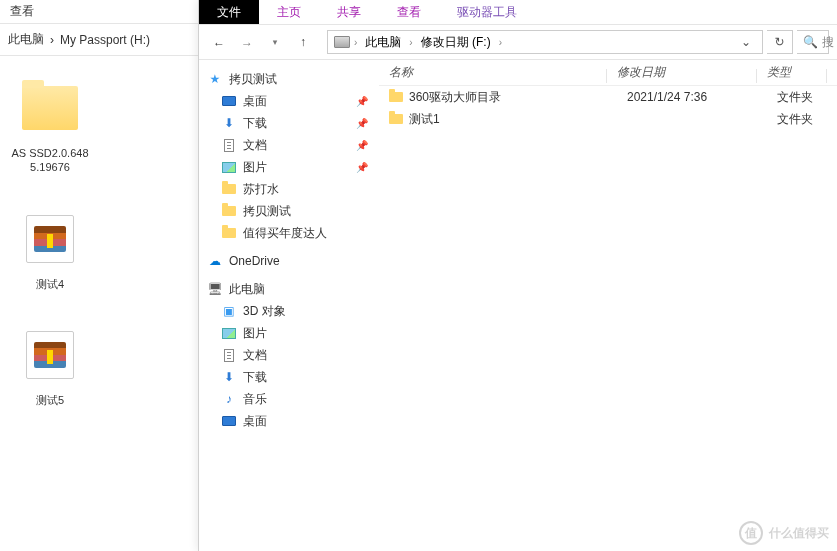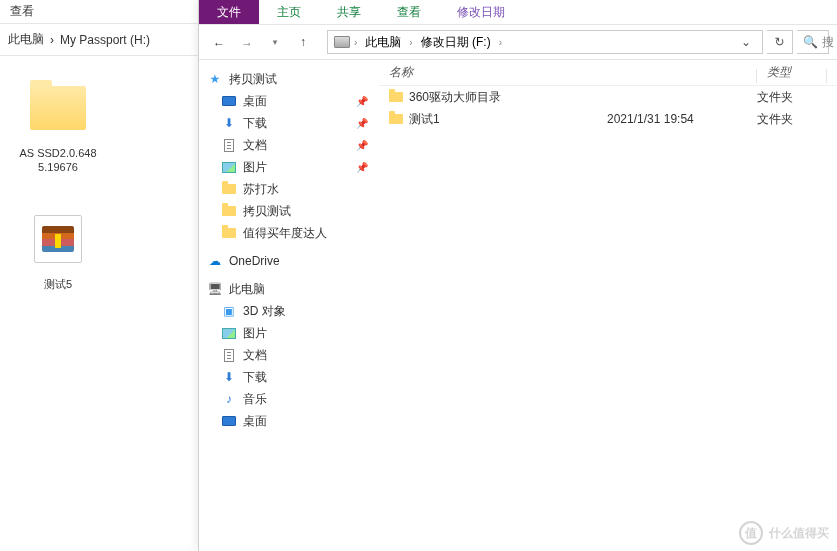--- a/index.html
+++ b/index.html
@@ -3,35 +3,35 @@
 <meta charset="utf-8">
 <style>
 * { margin: 0; padding: 0; box-sizing: border-box; font-family: "Microsoft YaHei", "Segoe UI", sans-serif; font-size: 12px; }
 body { width: 837px; height: 551px; overflow: hidden; background: #fff; position: relative; }
 
 
 .left-window { position: absolute; left: 0; top: 0; width: 200px; height: 551px; background: #fff; }
 .left-ribbon { height: 24px; display: flex; align-items: center; border-bottom: 1px solid #e5e5e5; padding-left: 10px; }
 .left-ribbon span { margin-right: 20px; color: #333; }
 .left-breadcrumb { height: 32px; display: flex; align-items: center; border-bottom: 1px solid #e5e5e5; padding-left: 8px; gap: 6px; color: #333; }
-.left-grid { padding: 20px 18px; display: flex; flex-wrap: wrap; gap: 32px; }
+.left-grid { padding: 20px 10px; display: flex; flex-wrap: wrap; gap: 32px; }
 .file-item { width: 80px; text-align: center; cursor: pointer; }
 .file-item .thumb { width: 64px; height: 64px; margin: 0 auto 6px; display: flex; align-items: center; justify-content: center; }
 .file-item .label { font-size: 11px; line-height: 1.3; color: #333; word-break: break-all; }
 .folder-icon-lg { width: 56px; height: 44px; background: linear-gradient(#ffe9a6, #ffd76a); border-radius: 2px 2px 2px 2px; position: relative; }
 .folder-icon-lg::before { content: ''; position: absolute; top: -6px; left: 0; width: 22px; height: 8px; background: #ffe9a6; border-radius: 2px 2px 0 0; }
 .rar-icon-lg { width: 48px; height: 48px; border: 1px solid #ccc; border-radius: 2px; background: #fff; display: flex; align-items: center; justify-content: center; }
 .rar-stack { width: 32px; height: 26px; background: linear-gradient(#8b4513 0 25%, #d2691e 25% 50%, #cd5c5c 50% 75%, #4682b4 75% 100%); border-radius: 2px; position: relative; }
 .rar-stack::after { content: ''; position: absolute; top: 8px; left: 13px; width: 6px; height: 14px; background: #ffd700; }
 
 
 .right-window { position: absolute; left: 198px; top: 0; width: 639px; height: 551px; background: #fff; border-left: 1px solid #d0d0d0; box-shadow: -2px 0 8px rgba(0,0,0,0.08); }
 .ribbon { height: 24px; display: flex; align-items: center; }
-.ribbon .tab-file { background: #701a75; color: #fff; padding: 4px 18px; height: 24px; display: flex; align-items: center; }
-.ribbon .tab { padding: 4px 18px; color: #15803d; cursor: pointer; }
+.ribbon .tab-file { background: #000000; color: #fff; padding: 4px 18px; height: 24px; display: flex; align-items: center; }
+.ribbon .tab { padding: 4px 18px; color: #a21caf; cursor: pointer; }
 .ribbon .tab.tool { color: #7a4fb5; }
 
 .nav-row { height: 36px; display: flex; align-items: center; padding: 0 8px; gap: 4px; border-bottom: 1px solid #e5e5e5; border-top: 1px solid #e5e5e5; }
 .nav-btn { width: 24px; height: 24px; display: flex; align-items: center; justify-content: center; color: #777; border-radius: 2px; }
 .nav-btn.active { color: #333; }
 .addr-bar { flex: 1; height: 24px; border: 1px solid #ccc; display: flex; align-items: center; padding: 0 6px; gap: 4px; margin-left: 8px; }
 .addr-bar .drive-ico { width: 16px; height: 12px; background: linear-gradient(#ddd,#aaa); border: 1px solid #888; border-radius: 1px; }
 .addr-bar .crumb { display: flex; align-items: center; gap: 4px; padding: 2px 4px; }
 .addr-bar .chev { color: #888; font-size: 10px; }
 .addr-spacer { flex: 1; }
@@ -63,21 +63,21 @@
 .ico-music { color: #2e7cd6; }
 .ico-drive { width: 14px; height: 8px; border: 1px solid #888; background: linear-gradient(#ddd,#bbb); border-radius: 1px; }
 
 .list-pane { flex: 1; }
 .list-header { display: flex; height: 26px; border-bottom: 1px solid #eee; align-items: center; color: #555; padding-right: 10px; }
 .list-header .col { padding-left: 10px; position: relative; font-style: italic; }
 .list-header .col::after { content: ''; position: absolute; right: 0; top: 5px; height: 14px; width: 1px; background: #e5e5e5; }
 .col-name { flex: 1; }
 .col-date { width: 150px; }
 .col-type { width: 70px; }
-.list-row { display: flex; height: 22px; align-items: center; padding-right: 20px; }
+.list-row { display: flex; height: 22px; align-items: center; padding-right: 0; }
 .list-row .cell { padding-left: 10px; color: #333; display: flex; align-items: center; gap: 6px; }
 
 
 .watermark { position: absolute; right: 8px; bottom: 6px; display: flex; align-items: center; gap: 6px; opacity: 0.25; font-size: 16px; color: #555; font-weight: bold; }
 .watermark .circ { width: 24px; height: 24px; border: 2px solid #555; border-radius: 50%; display: flex; align-items: center; justify-content: center; font-size: 12px; }
 </style>
 </head>
 <body>
 
 <div class="left-window">
@@ -88,39 +88,47 @@
     <span>此电脑</span>
     <span>›</span>
     <span>My Passport (H:)</span>
   </div>
   <div class="left-grid">
     <div class="file-item">
       <div class="thumb">
           <div class="folder-icon-lg"></div>
         </div>
       <div class="label">AS SSD2.0.6485.19676</div>
+    </div>
+    <div class="file-item">
+      <div class="thumb">
+          <div class="rar-icon-lg">
+            <div class="rar-stack"></div>
+          </div>
+        </div>
+      <div class="label">测试4</div>
     </div>
     <div class="file-item">
       <div class="thumb">
           <div class="rar-icon-lg">
             <div class="rar-stack"></div>
           </div>
         </div>
       <div class="label">测试5</div>
     </div>
   </div>
 </div>
 
 <div class="right-window">
   <div class="ribbon">
     <div class="tab-file">文件</div>
     <div class="tab">主页</div>
     <div class="tab">共享</div>
     <div class="tab">查看</div>
-    <div class="tab tool">修改日期</div>
+    <div class="tab tool">驱动器工具</div>
   </div>
 
   <div class="nav-row">
     <div class="nav-btn active">←</div>
     <div class="nav-btn">→</div>
     <div class="nav-btn" style="font-size:9px">▾</div>
     <div class="nav-btn active">↑</div>
     <div class="addr-bar">
       <div class="drive-ico"></div>
       <span class="chev">›</span>
@@ -231,35 +239,36 @@
               <span class="ico-desktop"></span>
             </span>
             <span>桌面</span>
           </div>
       </div>
     </div>
 
     <div class="list-pane">
       <div class="list-header">
         <div class="col col-name">名称</div>
+        <div class="col col-date">修改日期</div>
         <div class="col col-type">类型</div>
       </div>
       <div class="list-row">
         <div class="cell col-name">
             <span class="ico-folder-sm"></span>
             <span>360驱动大师目录</span>
           </div>
+        <div class="cell col-date">2021/1/24 7:36</div>
         <div class="cell col-type">文件夹</div>
       </div>
       <div class="list-row">
         <div class="cell col-name">
             <span class="ico-folder-sm"></span>
             <span>测试1</span>
           </div>
-        <div class="cell col-date">2021/1/31 19:54</div>
         <div class="cell col-type">文件夹</div>
       </div>
     </div>
   </div>
 </div>
 
 <div class="watermark">
   <div class="circ">值</div>
   <span>什么值得买</span>
 </div>

